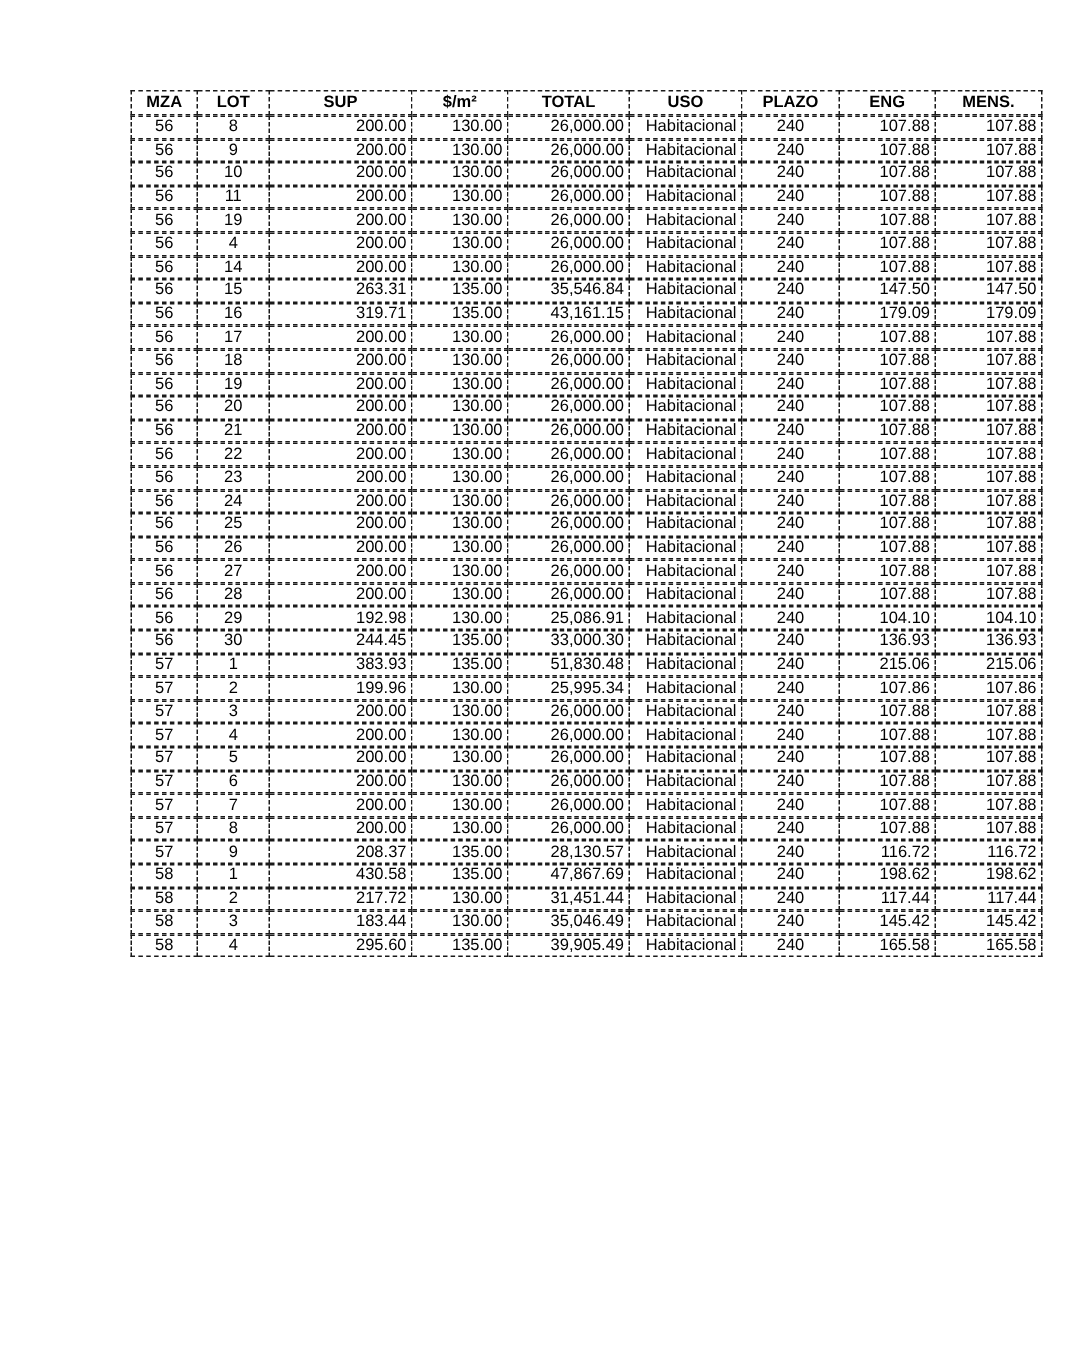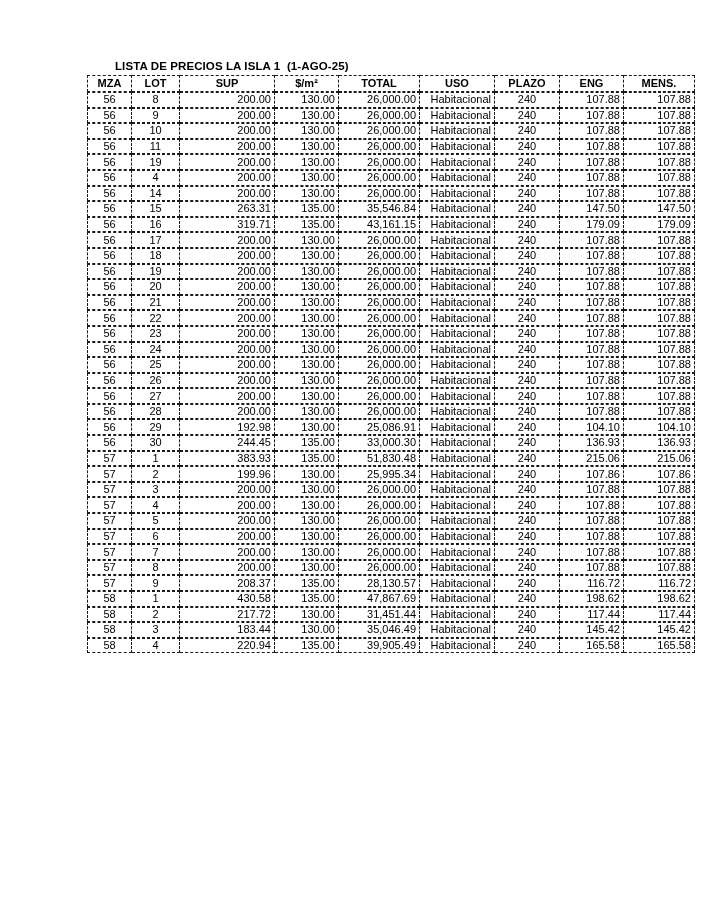--- a/index.html
+++ b/index.html
@@ -63,21 +63,20 @@
   
   td:nth-child(1), td:nth-child(2), td:nth-child(7) { text-align: center; }
   td:nth-child(3), td:nth-child(4), td:nth-child(5),
   td:nth-child(8), td:nth-child(9) { text-align: right; }
   td:nth-child(6) { text-align: right; }
 </style>
 </head>
 <body>
 
 <div class="page">
-  <div class="doc-title">LISTA DE PRECIOS LA ISLA 1  (1-AGO-25)</div>
 
   <table class="price-table">
     <colgroup>
       <col style="width:45px">
       <col style="width:48px">
       <col style="width:95px">
       <col style="width:64px">
       <col style="width:81px">
       <col style="width:75px">
       <col style="width:65px">
@@ -479,21 +478,21 @@
           <td>130.00</td>
           <td>35,046.49</td>
           <td>Habitacional</td>
           <td>240</td>
           <td>145.42</td>
           <td>145.42</td>
         </tr>
         <tr>
           <td>58</td>
           <td>4</td>
-          <td>220.94</td>
+          <td>295.60</td>
           <td>135.00</td>
           <td>39,905.49</td>
           <td>Habitacional</td>
           <td>240</td>
           <td>165.58</td>
           <td>165.58</td>
         </tr>
       </tbody>
   </table>
 </div>

